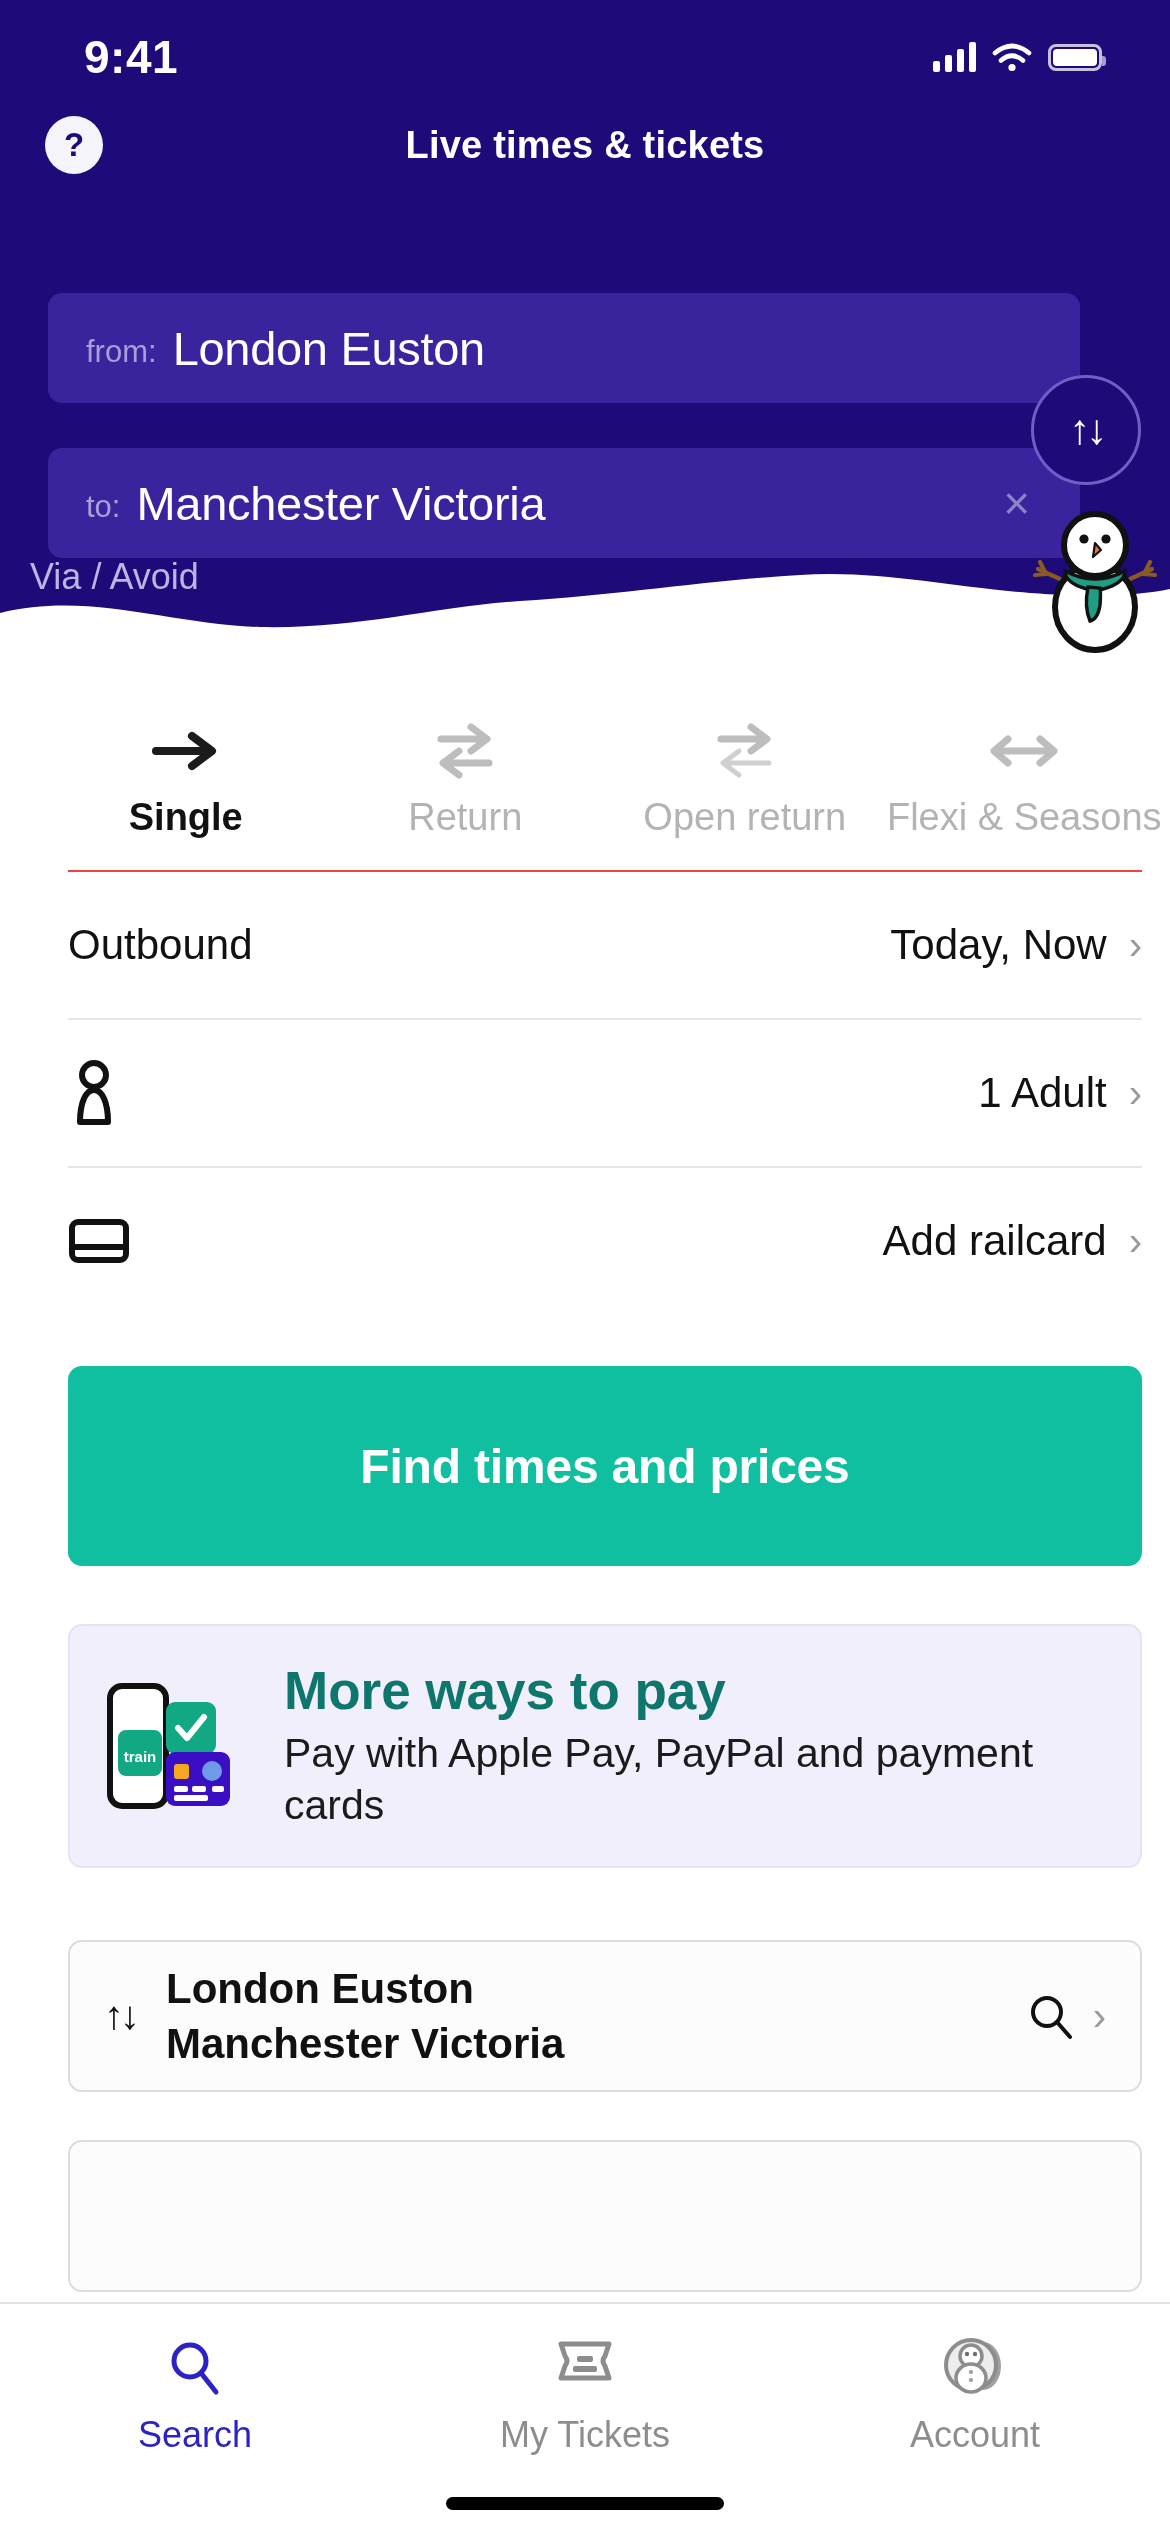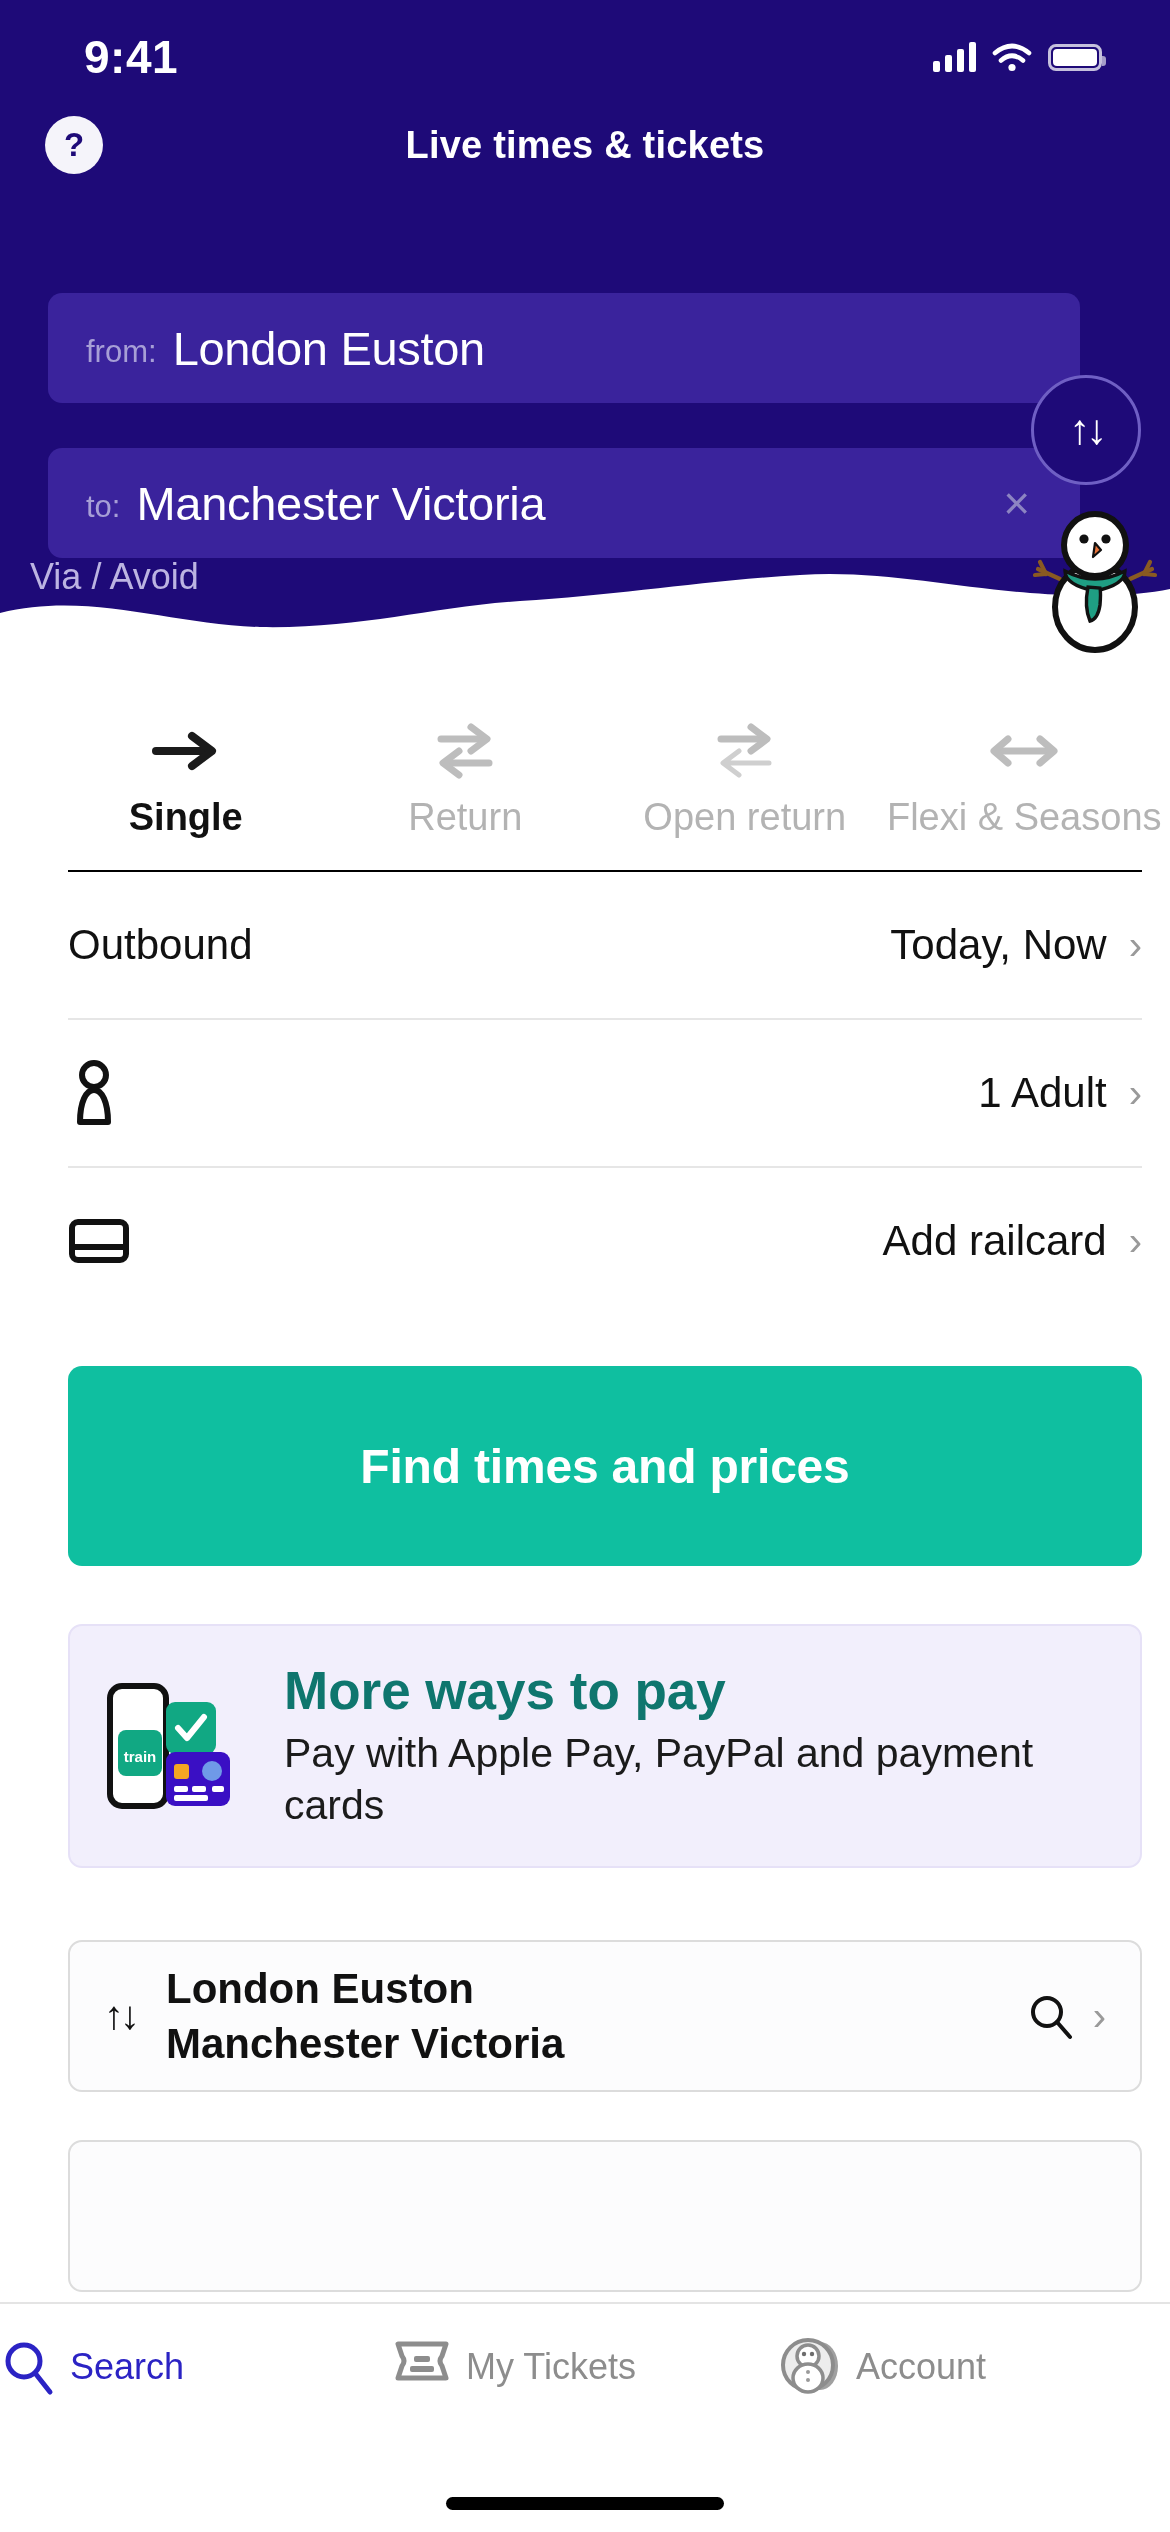--- a/index.html
+++ b/index.html
@@ -126,21 +126,21 @@
     color:#b3b3b3; font-weight:400;
   }
   .tt.active .tt-label { color:#111111; font-weight:700; }
 
   
   .rows { width:1170px; padding:0 48px; }
   .opt-row {
     height:148px; display:flex; align-items:center; justify-content:space-between;
     border-top:2px solid #e6e6e6;
   }
-  .opt-row:first-child { border-top:2px solid #000000; }
+  .opt-row:first-child { border-top:2px solid #ef4444; }
   .opt-left { display:flex; align-items:center; font-size:42px; color:#111; }
   .opt-right { display:flex; align-items:center; gap:22px; font-size:42px; color:#111; }
   .chev { color:#9a9a9a; font-size:40px; font-weight:300; line-height:1; }
 
   
   .cta-wrap { width:1170px; padding:52px 48px 0 48px; }
   .cta {
     width:100%; height:200px; background:#0fbfa0; border-radius:14px;
     display:flex; align-items:center; justify-content:center;
     color:#ffffff; font-size:48px; font-weight:700; letter-spacing:-0.2px;
@@ -169,21 +169,21 @@
   .recent-station { font-size:42px; font-weight:700; color:#111; line-height:1.32; }
   .recent-actions { display:flex; align-items:center; gap:18px; }
   .recent-card.stub { margin-top:48px; height:120px; overflow:hidden; }
 
   
   .tabbar {
     position:absolute; left:0; bottom:0; width:1170px; height:230px;
     background:#ffffff; border-top:2px solid #e4e4e4;
     display:flex; align-items:flex-start; padding-top:28px;
   }
-  .tab { flex:1; display:flex; align-items:center; gap:12px; }
+  .tab { flex:1; display:flex; flex-direction:column; align-items:center; gap:12px; }
   .tab-icon { height:70px; display:flex; align-items:center; justify-content:center; }
   .tab-label { font-size:36px; color:#8d8d8d; }
   .tab.active .tab-label { color:#2b23c4; }
   .home-indicator {
     position:absolute; left:50%; transform:translateX(-50%); bottom:22px;
     width:278px; height:13px; background:#000; border-radius:7px;
   }
 </style>
 </head>
 <body>

